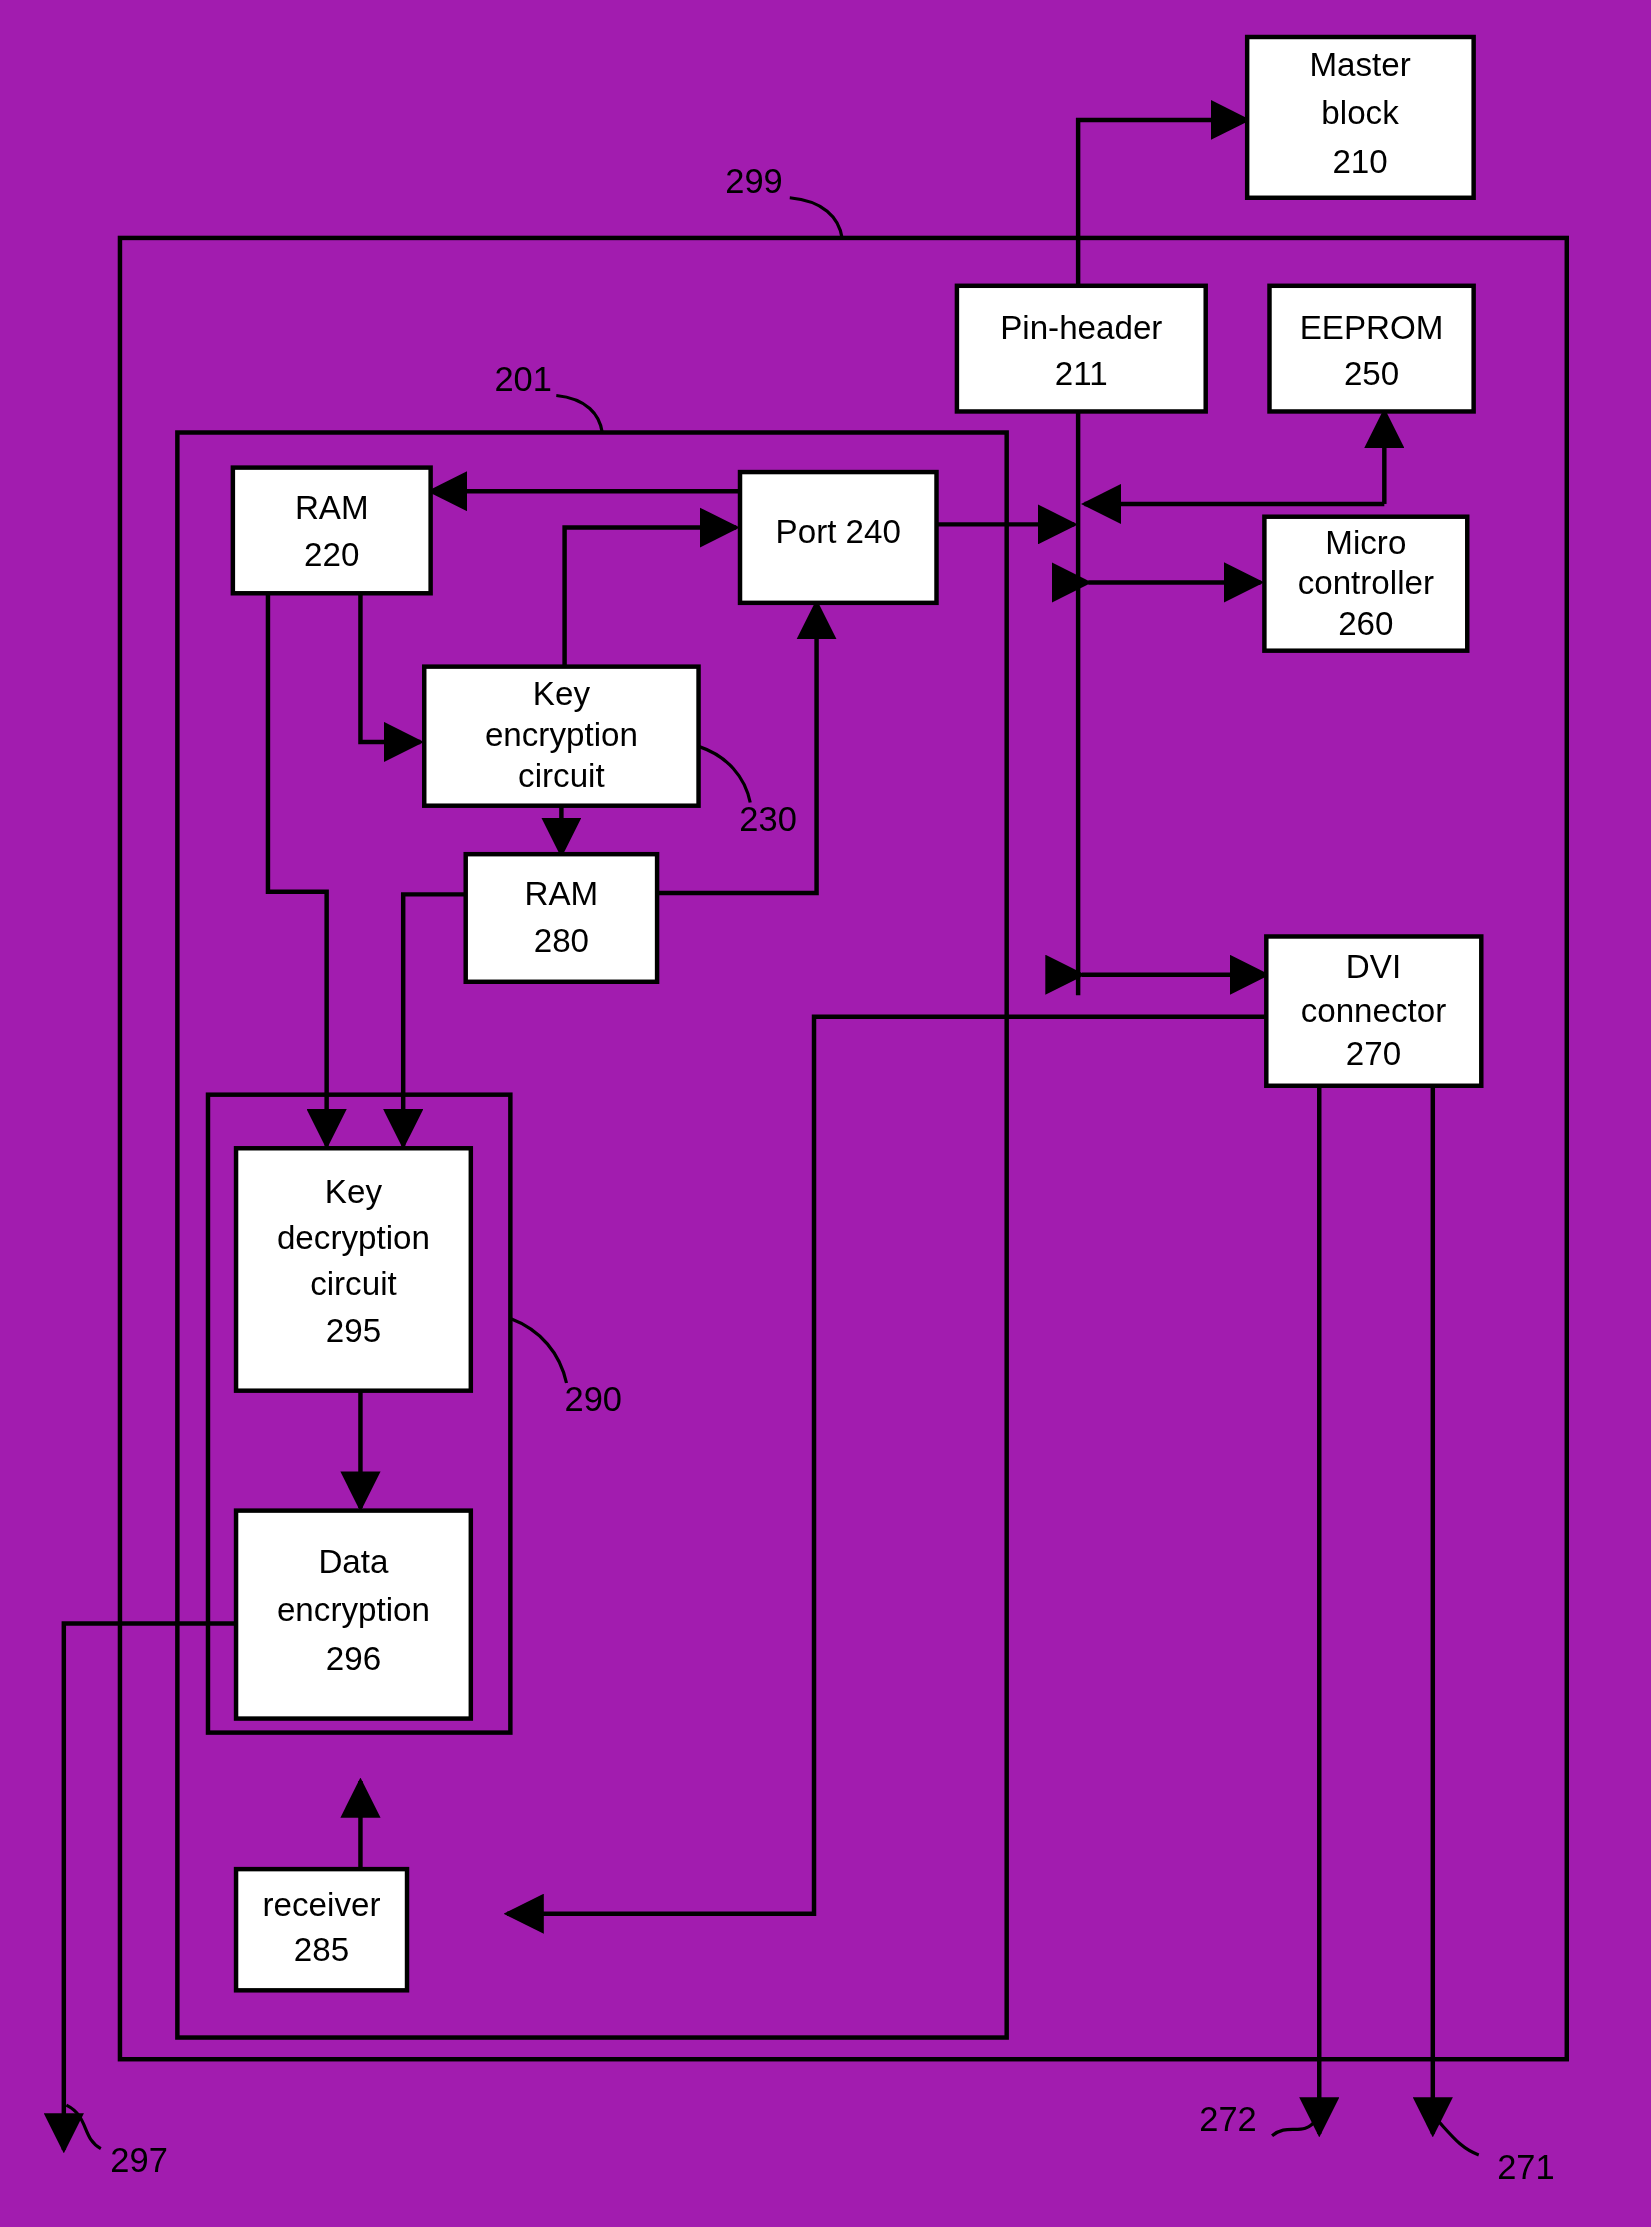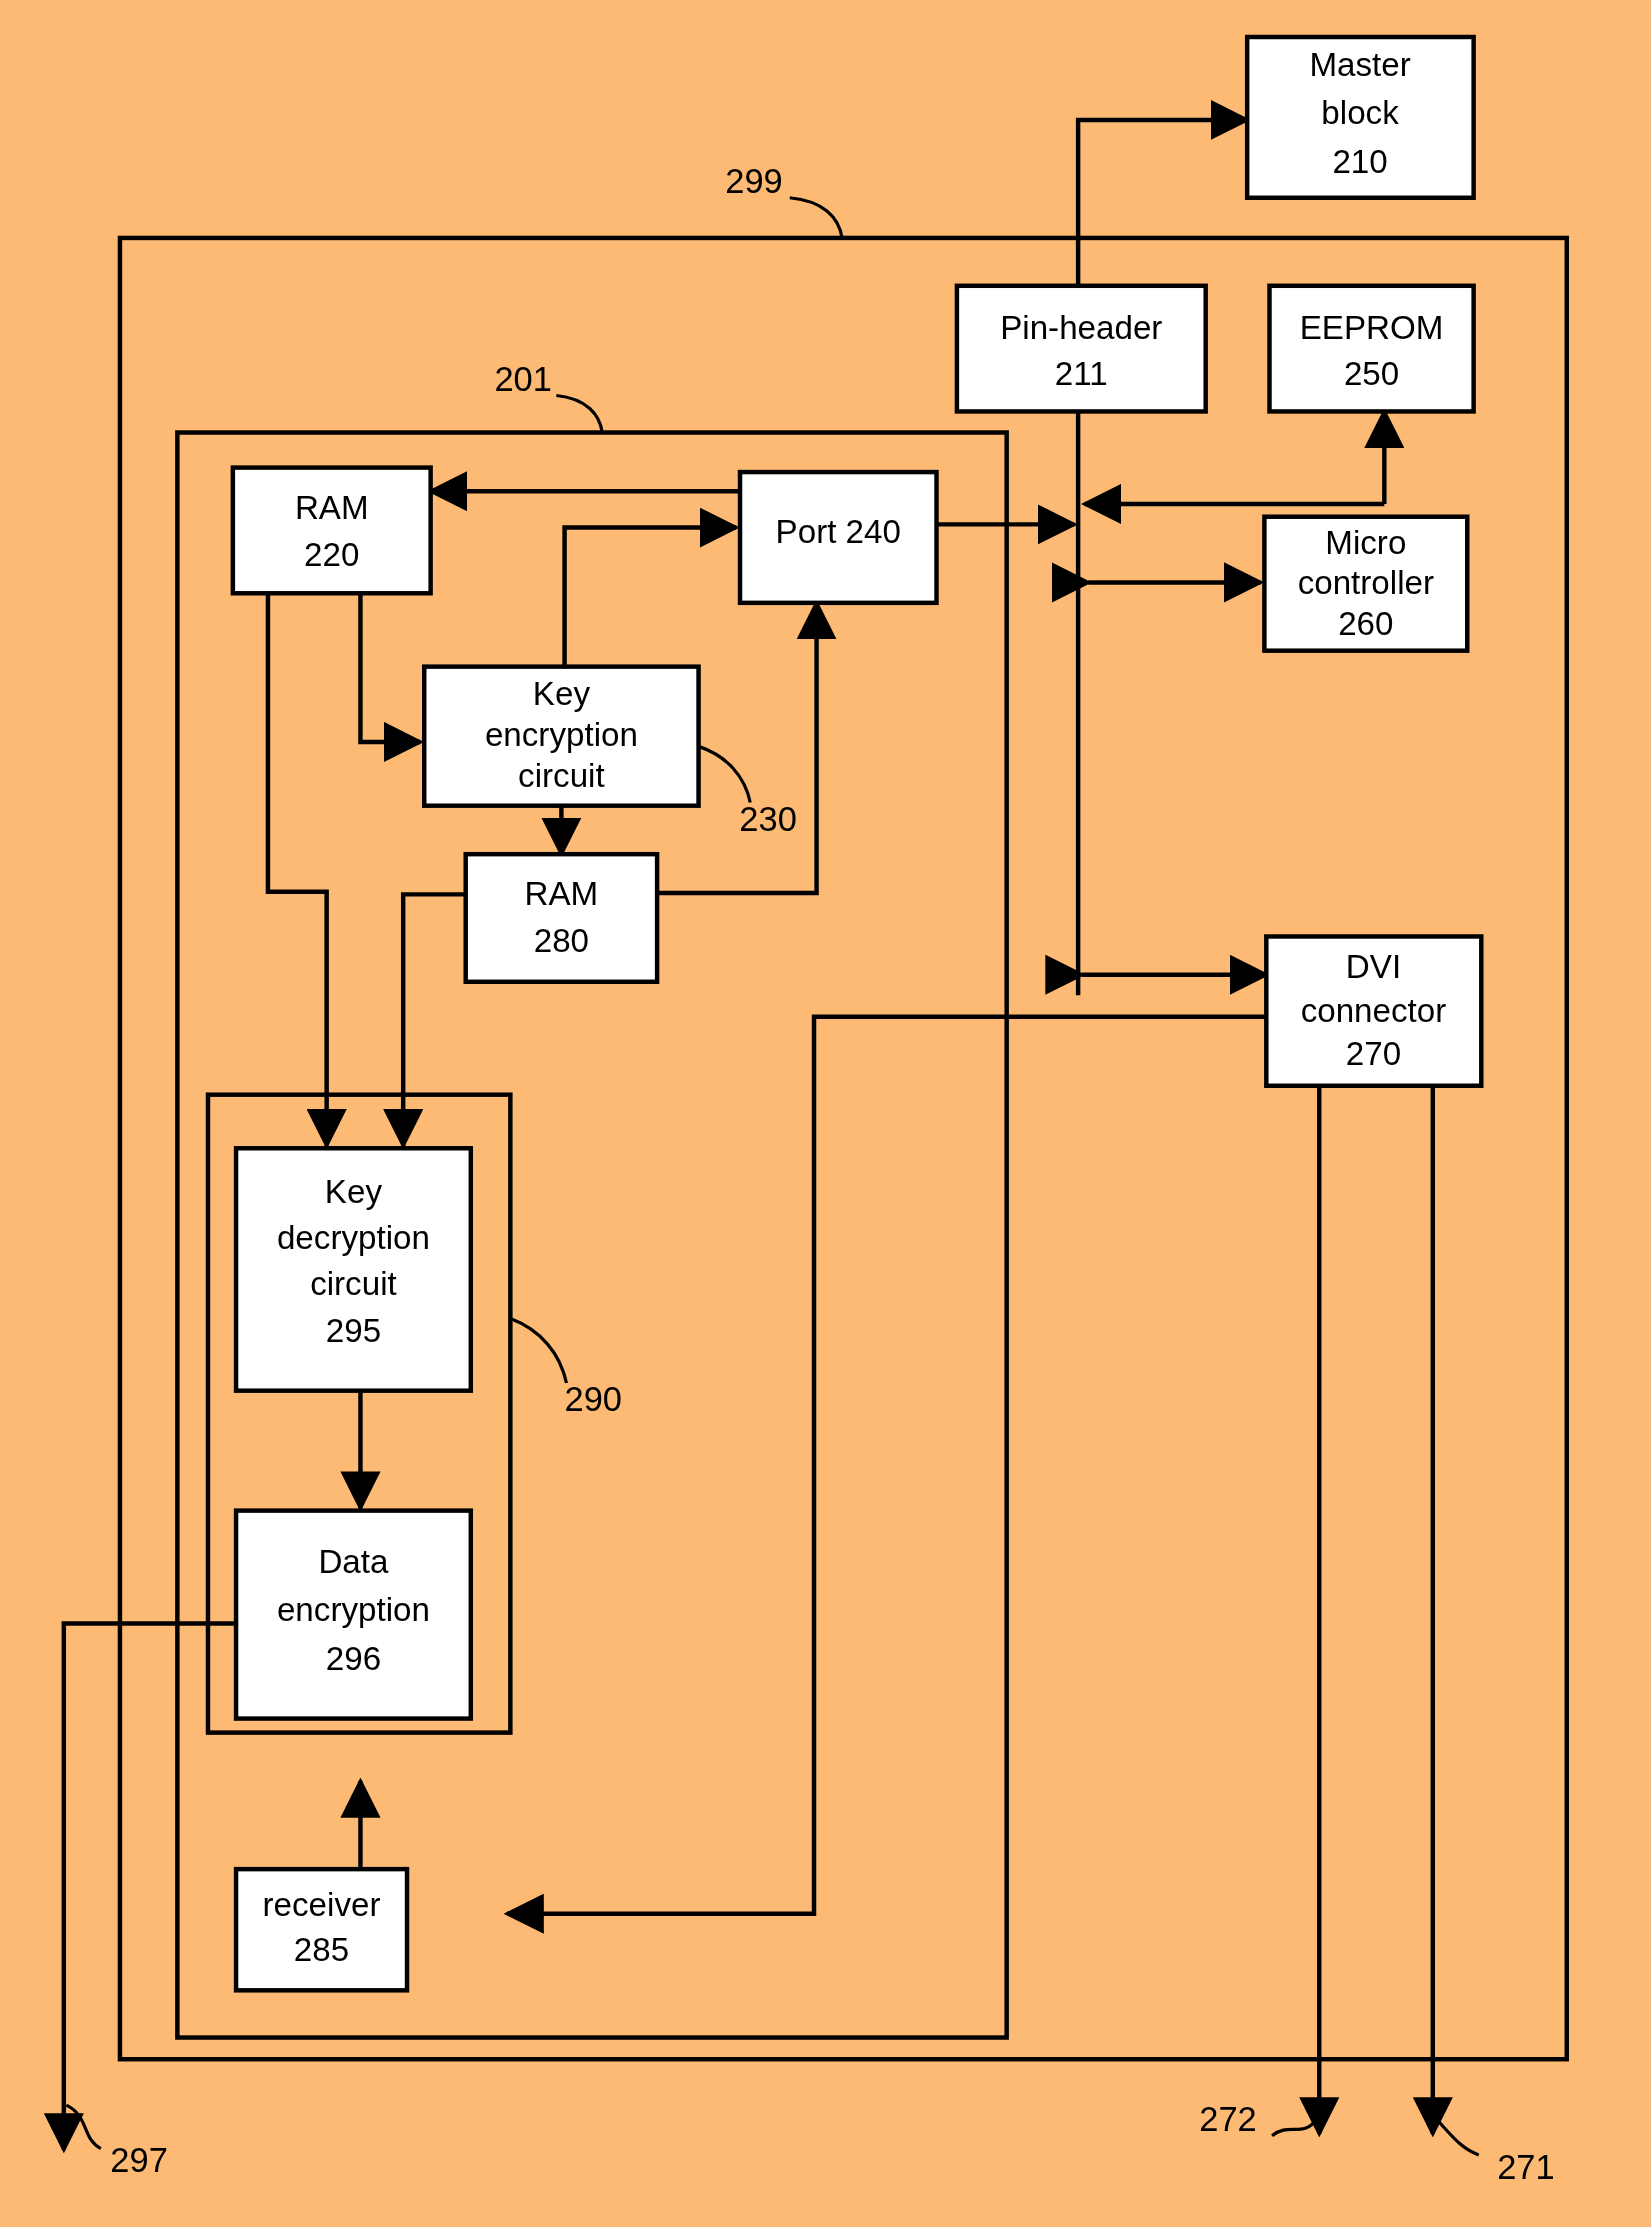--- a/index.html
+++ b/index.html
@@ -4,21 +4,21 @@
 <style>
   html, body {
     margin: 0;
     padding: 0;
     background: #ffffff;
   }
   #figure-root {
     position: relative;
     width: 1651px;
     height: 2227px;
-    background: #fdba74;
+    background: #a21caf;
     font-family: "Liberation Sans", sans-serif;
   }
   svg#diagram {
     position: absolute;
     top: 0; left: 0;
     width: 1651px;
     height: 2227px;
     display: block;
   }
   .blk {

